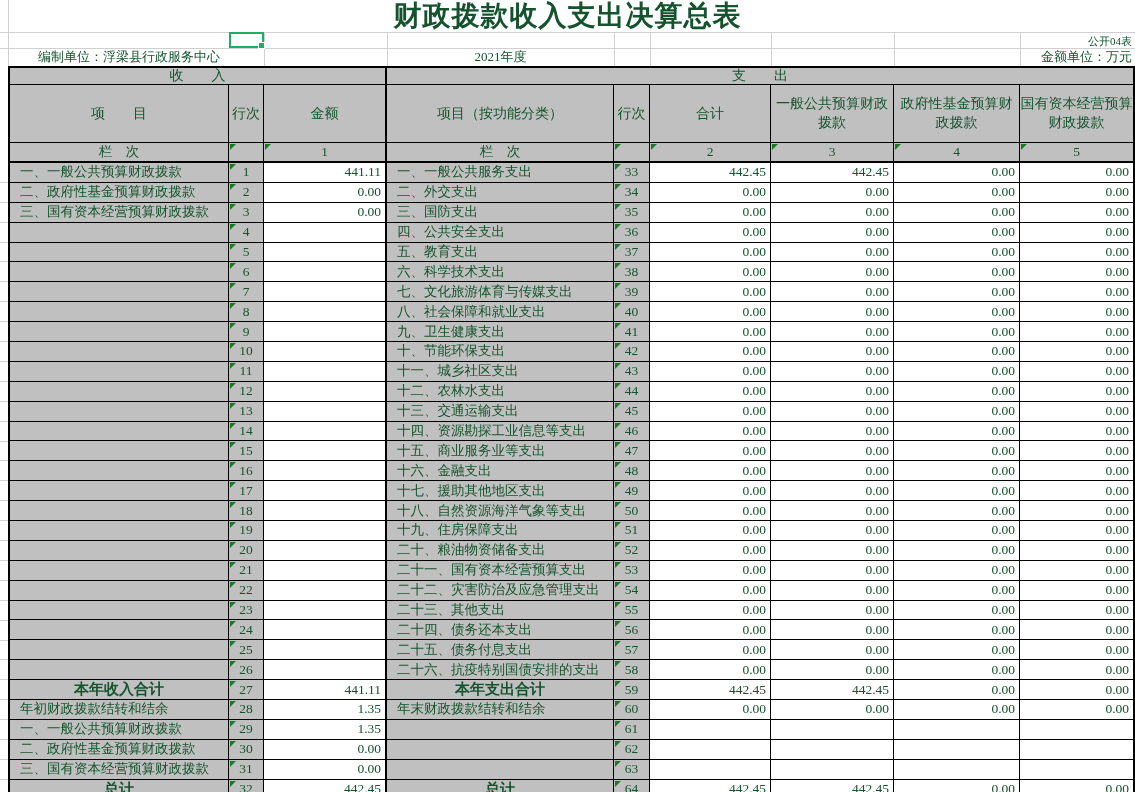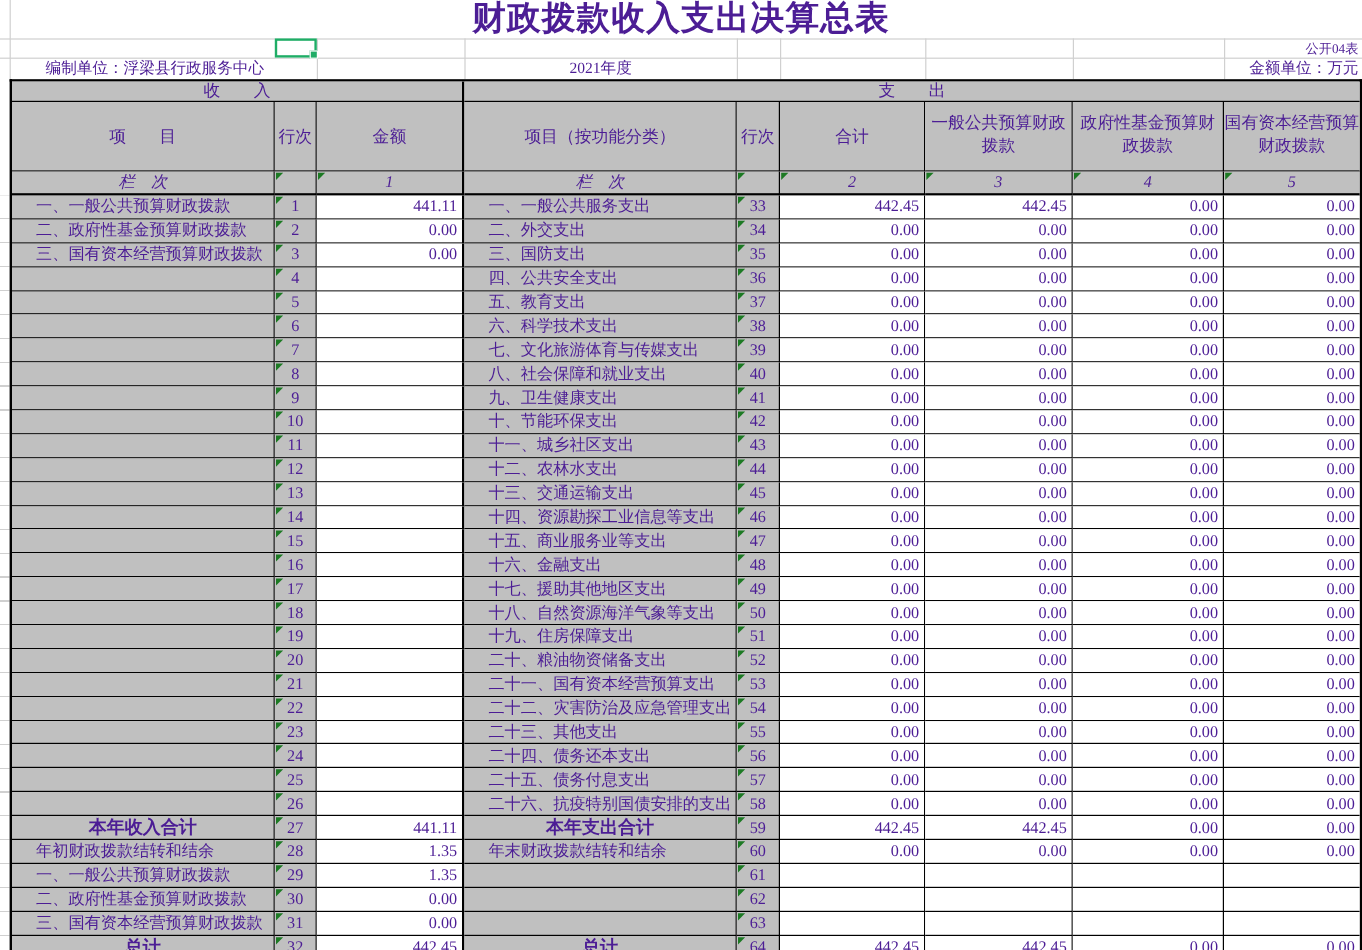--- a/index.html
+++ b/index.html
@@ -1,17 +1,17 @@
 <!DOCTYPE html>
 <html><head>
 <meta charset="utf-8">
 <style>
   html,body{margin:0;padding:0;background:#fff;}
   #screen{position:relative;width:1135px;height:792px;overflow:hidden;background:#fff;
-    font-family:"Liberation Serif","DejaVu Serif",serif;color:#4c1d95;}
+    font-family:"Liberation Serif","DejaVu Serif",serif;color:#14532d;}
   
   #title{position:absolute;left:0;top:0;width:1135px;height:32px;line-height:32px;
     text-align:center;font-size:28px;font-weight:600;letter-spacing:1px;}
   .hline{position:absolute;left:0;width:1135px;height:1px;background:#d0d0d0;}
   .vline{position:absolute;width:1px;background:#d0d0d0;}
   #form-no{position:absolute;top:33px;right:3px;height:16px;line-height:16px;font-size:11px;}
   #prepared-by{position:absolute;top:49px;left:10px;height:16px;line-height:16px;font-size:13px;padding-left:28px;}
   #year{position:absolute;top:49px;left:387px;width:227px;height:16px;line-height:16px;text-align:center;font-size:13px;}
   #unit{position:absolute;top:49px;right:3px;height:16px;line-height:16px;font-size:13px;}
   
@@ -23,27 +23,27 @@
   
   #grid{position:absolute;left:8px;top:66px;width:1127px;box-sizing:border-box;
     border:2px solid #000;border-bottom:none;display:grid;
     grid-template-columns:219px 35px 123px 227px 36px 121px 123px 126px 113px;
     grid-template-rows:17px 58px 20px repeat(32,19.9px);}
   .cell{position:relative;box-sizing:border-box;border-right:1px solid #000;border-bottom:1px solid #000;
     display:flex;align-items:center;font-size:13.5px;overflow:hidden;white-space:nowrap;}
   .wrap{white-space:normal;text-align:center;justify-content:center;line-height:1.3;font-size:13.5px;}
   .gray{background:#c0c0c0;}
   .white{background:#fff;}
-  .left{justify-content:flex-start;padding-left:20px;text-align:center;}
+  .left{justify-content:flex-start;padding-left:10px;text-align:center;}
   .right{justify-content:flex-end;padding-right:4px;}
   .center{justify-content:center;}
   .bold{font-weight:bold;font-size:15px;}
   .hdr{font-size:14px;}
   .thickR{border-right-width:2px;}
-  .thickB{border-bottom-width:2px;font-style:italic;}
+  .thickB{border-bottom-width:2px;}
   .lastcol{border-right:none;}
   .tri::before{content:"";position:absolute;top:1px;left:1px;width:0;height:0;
     border-top:6px solid #1d7a24;border-right:6px solid transparent;}
 </style>
 </head>
 <body>
 
 <div id="screen">
 
   <div id="title">财政拨款收入支出决算总表</div>

